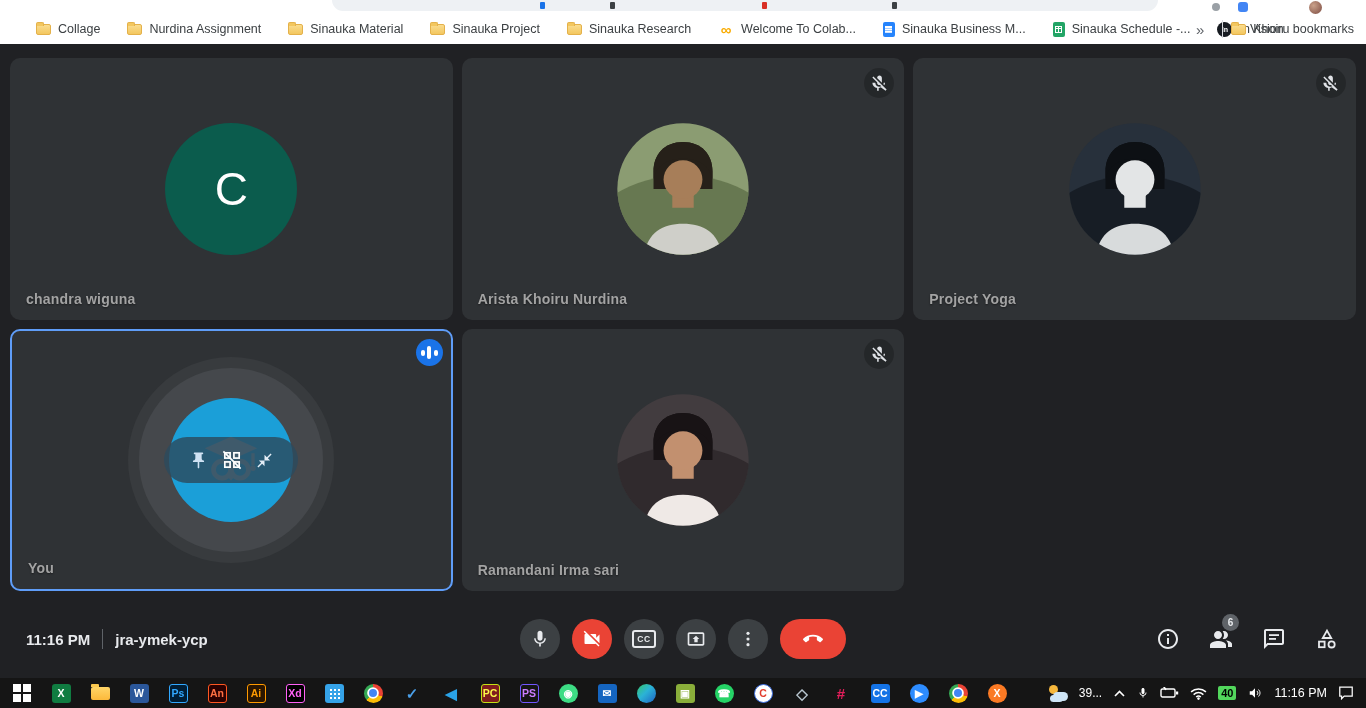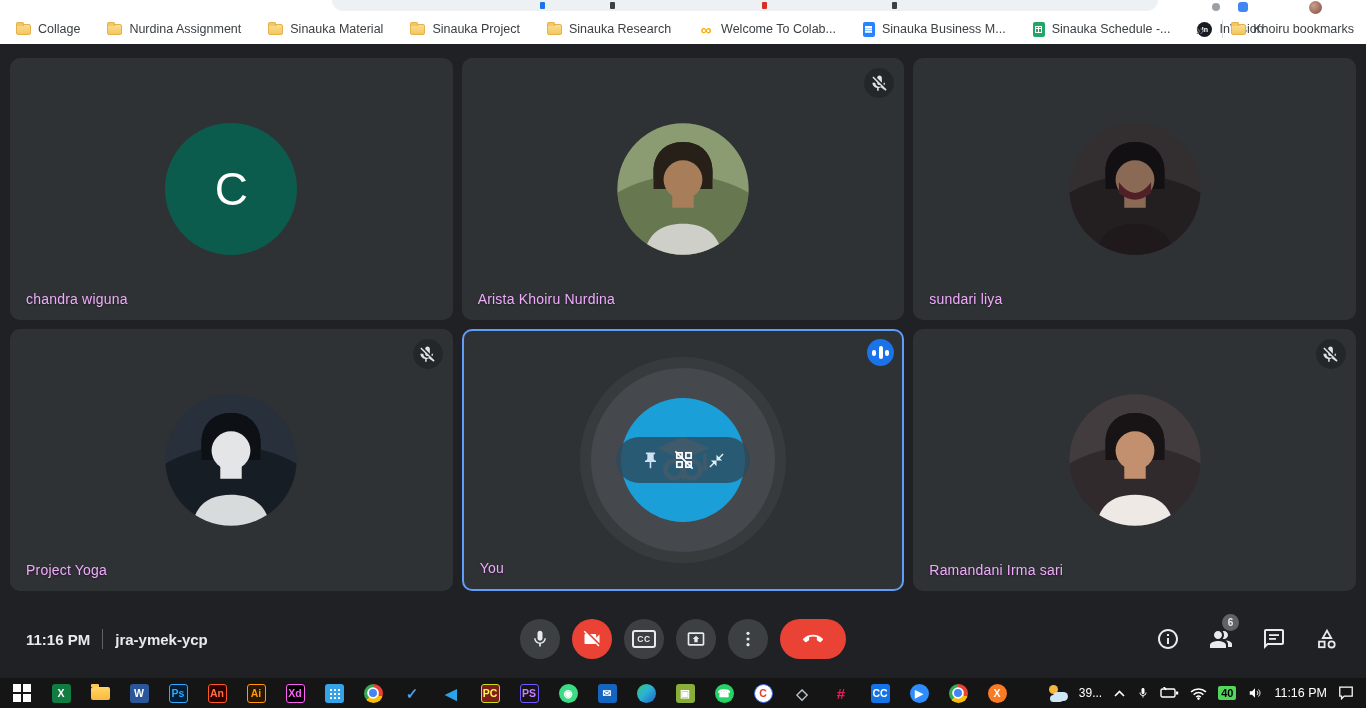--- a/index.html
+++ b/index.html
@@ -15,21 +15,21 @@
   .omni .m2{left:278px;background:#3c4043;}
   .omni .m3{left:430px;background:#d93025;}
   .omni .m4{left:560px;background:#3c4043;}
   .strip-ext{position:absolute;right:118px;top:2px;width:10px;height:10px;border-radius:3px;background:#4285f4;}
   .strip-ext2{position:absolute;right:146px;top:3px;width:8px;height:8px;border-radius:50%;background:#9aa0a6;}
   .strip-avatar{position:absolute;right:44px;top:1px;width:13px;height:13px;border-radius:50%;
     background:radial-gradient(circle at 35% 35%, #c9a18a, #7d4b41);}
 
   
   .bookmarks{height:30px;background:#fff;display:flex;align-items:center;padding:0 12px 0 16px;flex:none;}
-  .bm-list{display:flex;align-items:center;gap:27px;flex:1;min-width:0;}
+  .bm-list{display:flex;align-items:center;gap:27px;flex:1;min-width:0;margin-left:20px;}
   .bm-item{display:flex;align-items:center;gap:7px;font-size:12.5px;color:#3c4043;cursor:pointer;white-space:nowrap;}
   .fav{width:16px;height:16px;display:flex;align-items:center;justify-content:center;flex:none;}
   .fav-folder{width:15px;height:11px;background:linear-gradient(#fadc8e,#f3c75f);border:1px solid #e4b14a;
     border-radius:2px;position:relative;box-sizing:border-box;}
   .fav-folder::before{content:"";position:absolute;top:-3px;left:-1px;width:6px;height:3px;
     background:#f3c75f;border:1px solid #e4b14a;border-bottom:none;border-radius:2px 2px 0 0;}
   .fav-colab{color:#f9ab00;font-weight:bold;font-size:15px;line-height:1;}
   .fav-docs{width:12px;height:15px;background:#2684fc;border-radius:2px;flex-direction:column;gap:2px;}
   .fav-docs::before{content:"";width:7px;height:1.3px;background:#fff;box-shadow:0 2.4px 0 #fff,0 4.8px 0 #fff;
     margin-top:-4px;}
@@ -43,21 +43,21 @@
   .bm-overflow{font-size:15px;color:#5f6368;padding:0 10px;cursor:pointer;}
   .bm-divider{width:1px;height:18px;background:#dadce0;margin:0 8px;}
 
   
   .meet{height:634px;background:#202124;display:flex;flex-direction:column;flex:none;}
   .grid{flex:1;display:grid;grid-template-columns:repeat(3,1fr);grid-template-rows:repeat(2,1fr);
     gap:9px;padding:14px 10px 9px;min-height:0;box-sizing:border-box;}
   .tile{position:relative;background:#2f3235;border-radius:10px;display:flex;align-items:center;
     justify-content:center;min-height:0;box-sizing:border-box;overflow:hidden;}
   .tile.self{border:2px solid #5f9df8;}
-  .tname{position:absolute;left:16px;bottom:13px;color:#f0abfc;font-size:14px;font-weight:400;
+  .tname{position:absolute;left:16px;bottom:13px;color:#a3a3a3;font-size:14px;font-weight:700;
     letter-spacing:.2px;text-shadow:0 1px 2px rgba(0,0,0,.45);}
   .micoff{position:absolute;top:10px;right:10px;width:30px;height:30px;border-radius:50%;
     background:rgba(0,0,0,.22);display:flex;align-items:center;justify-content:center;}
   .micoff svg{width:19px;height:19px;fill:#dfe2e6;}
   .avatar-initial{width:132px;height:132px;border-radius:50%;display:flex;align-items:center;
     justify-content:center;color:#fff;font-size:46px;font-weight:400;}
   .avatar-photo{width:134px;height:134px;border-radius:50%;overflow:hidden;}
   .avatar-photo svg{display:block;width:100%;height:100%;}
 
   
@@ -218,42 +218,20 @@
     <path d="M21 100c2-17 13.5-24 29-24s27 7 29 24z" fill="#cfcfc9"></path>
   </g>
             </svg>
           </div>
           <div class="micoff">
             <svg viewBox="0 0 24 24">
               <path d="M19 11h-1.7c0 .74-.16 1.43-.43 2.05l1.23 1.23c.56-.98.9-2.09.9-3.28zm-4.02.17c0-.06.02-.11.02-.17V5c0-1.66-1.34-3-3-3S9 3.34 9 5v.18l5.98 5.99zM4.27 3 3 4.27l6.01 6.01V11c0 1.66 1.33 3 2.99 3 .22 0 .44-.03.65-.08l1.66 1.66c-.71.33-1.5.52-2.31.52-2.76 0-5.3-2.1-5.3-5.1H3c0 3.41 2.72 6.23 6 6.72V21h2v-3.28c.91-.13 1.77-.45 2.54-.9L19.73 21 21 19.73 4.27 3z"></path>
             </svg>
           </div>
           <div class="tname">Arista Khoiru Nurdina</div>
-        </div>
-        <div class="tile">
-          <div class="avatar-photo">
-            <svg viewBox="0 0 100 100">
-              <defs>
-                <clipPath id="clip2">
-                  <circle cx="50" cy="50" r="49"></circle>
-                </clipPath>
-              </defs>
-  <g clip-path="url(#clip2)">
-    <rect width="100" height="100" fill="#332e30"></rect>
-    <ellipse cx="50" cy="88" rx="72" ry="48" fill="#1b1719" opacity=".65"></ellipse>
-    <path d="M50 15c-13.5 0-22 9-22 22v13h44V37c0-13-8.5-22-22-22z" fill="#131013"></path>
-    <rect x="42" y="50" width="16" height="14" fill="#8a6a55"></rect>
-    <circle cx="50" cy="43" r="14.5" fill="#8a6a55"></circle>
-    <path d="M50 15c-13.5 0-22 9-22 22v6c2-10 9.5-15.5 22-15.5S70 33 72 43v-6c0-13-8.5-22-22-22z" fill="#131013"></path>
-    <path d="M38 45 Q50 61 62 45 L62 53 Q50 63 38 53 Z" fill="#4f2127"></path>
-    <path d="M21 100c2-17 13.5-24 29-24s27 7 29 24z" fill="#1f191c"></path>
-  </g>
-            </svg>
-          </div>
-          <div class="tname">sundari liya</div>
         </div>
         <div class="tile">
           <div class="avatar-photo">
             <svg viewBox="0 0 100 100">
               <defs>
                 <clipPath id="clip3">
                   <circle cx="50" cy="50" r="49"></circle>
                 </clipPath>
               </defs>
   <g clip-path="url(#clip3)">

